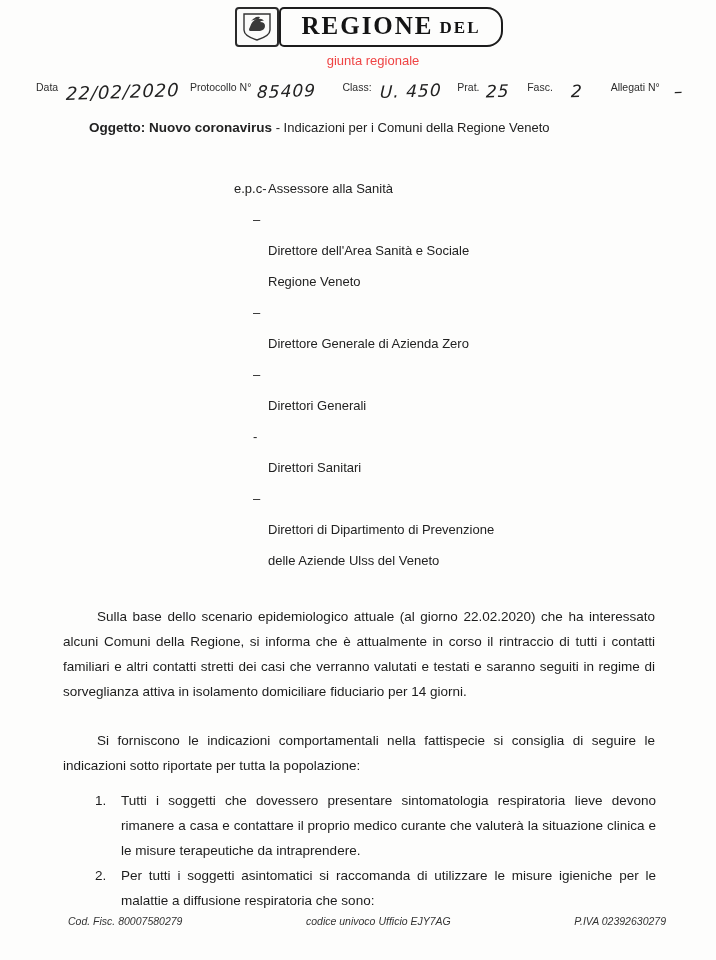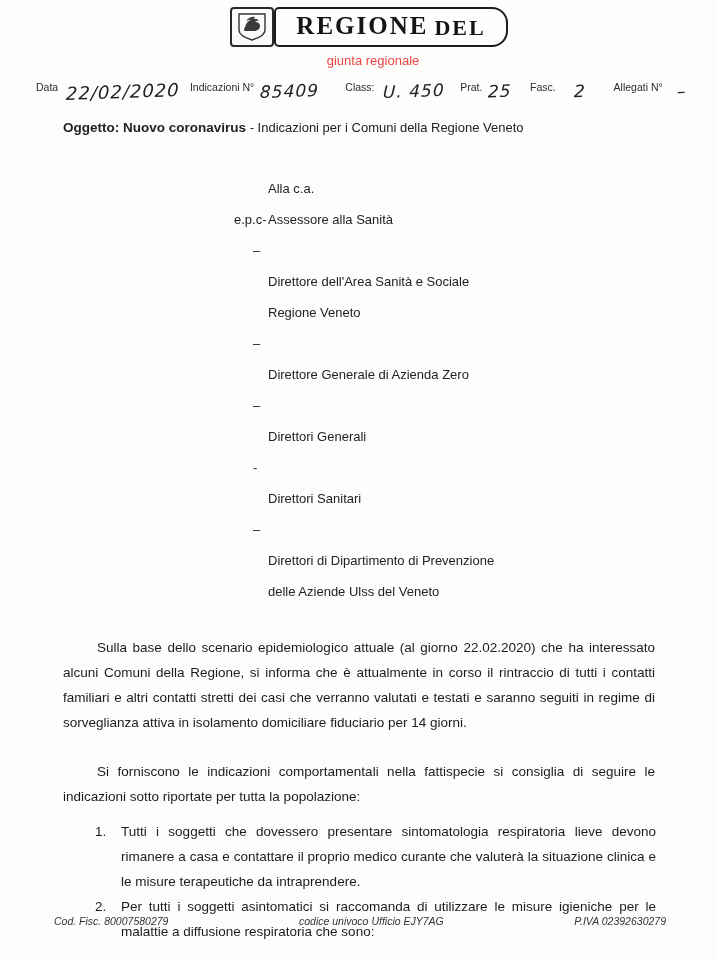--- a/index.html
+++ b/index.html
@@ -10,49 +10,49 @@
   }
   
   .header-row{display:flex;justify-content:center;align-items:stretch;padding-top:7px;margin-left:22px;}
   .crest-box{width:40px;height:36px;border:2px solid #2a2a2a;border-radius:4px;display:flex;align-items:center;justify-content:center;background:#fbfbfa;}
   .title-box{
     border:2.5px solid #1c1c1c;border-radius:5px 16px 16px 5px;
     padding:1px 20px 3px 20px;display:flex;align-items:center;gap:6px;
     font-family:"Liberation Serif",serif;font-weight:600;letter-spacing:2px;color:#141414;
   }
   .title-big{font-size:25px;}
-  .title-small{font-size:22px;align-self:center;padding-top:3px;}
+  .title-small{font-size:17px;align-self:center;padding-top:3px;}
   .giunta{text-align:center;font-size:13px;margin-top:6px;margin-left:30px;color:#ef4444;}
   
   .proto-row{display:flex;align-items:flex-start;margin:13px 18px 0 36px;font-size:10.5px;color:#2d2d2d;white-space:nowrap;}
   .proto-row .lbl{flex:none;}
   .hand{
     font-family:"DejaVu Sans",sans-serif;font-style:italic;font-size:17px;color:#222;
     transform:rotate(-2deg) skewX(-4deg);display:inline-block;letter-spacing:1px;white-space:nowrap;
   }
   .sp{display:inline-block;}
   
-  .oggetto{margin:18px 60px 0 63px;font-size:13px;color:#222;}
+  .oggetto{margin:18px 60px 0 89px;font-size:13px;color:#222;}
   .oggetto .b{font-weight:700;font-size:13.5px;}
   
   .recipients{margin-top:38px;margin-left:230px;font-size:13px;line-height:31px;color:#222;width:430px;}
   .rcpt-plain{padding-left:38px;}
   .rcpt-epc{position:relative;padding-left:38px;}
   .rcpt-epc .epc-lbl{position:absolute;left:4px;}
   .rcpt-item{position:relative;padding-left:38px;white-space:pre-line;}
   .rcpt-item .dash{position:absolute;left:23px;top:0;}
   
   .para{margin:28px 61px 0 63px;font-size:13.5px;line-height:25px;text-align:justify;text-indent:34px;color:#1c1c1c;}
   .para2{margin-top:24px;}
   .numlist{margin:10px 60px 0 95px;}
   .numitem{display:flex;font-size:13.5px;line-height:25px;color:#1c1c1c;}
   .numitem .num{flex:none;width:26px;}
   .numitem .ntext{text-align:justify;}
   .bottom-row{
-    position:absolute;bottom:33px;left:54px;right:50px;display:flex;justify-content:space-between;
+    position:absolute;bottom:33px;left:68px;right:50px;display:flex;justify-content:space-between;
     font-size:10.5px;font-style:italic;color:#333;
   }
 </style>
 </head>
 <body>
 
 <div class="page">
 
   <div class="header-row">
     <div class="crest-box">
@@ -67,21 +67,21 @@
       <span class="title-small">DEL</span>
     </div>
   </div>
   <div class="giunta">giunta regionale</div>
 
   <div class="proto-row">
     <span class="lbl">Data</span>
     <span class="sp" style="width:8px"></span>
     <span class="hand" style="font-size:18px">22/02/2020</span>
     <span class="sp" style="width:10px"></span>
-    <span class="lbl">Indicazioni N°</span>
+    <span class="lbl">Protocollo N°</span>
     <span class="sp" style="width:6px"></span>
     <span class="hand">85409</span>
     <span class="sp" style="width:26px"></span>
     <span class="lbl">Class:</span>
     <span class="sp" style="width:8px"></span>
     <span class="hand">U. 450</span>
     <span class="sp" style="width:16px"></span>
     <span class="lbl">Prat.</span>
     <span class="sp" style="width:6px"></span>
     <span class="hand">25</span>
@@ -93,21 +93,20 @@
     <span class="lbl">Allegati N°</span>
     <span class="sp" style="width:14px"></span>
     <span class="hand">–</span>
   </div>
 
   <div class="oggetto">
     <span class="b">Oggetto: Nuovo coronavirus</span><span> - Indicazioni per i Comuni della Regione Veneto</span>
   </div>
 
   <div class="recipients">
-    <div class="rcpt-plain">Alla c.a.</div>
     <div class="rcpt-epc">
       <span class="epc-lbl">e.p.c-</span>
       <span>Assessore alla Sanità</span>
     </div>
     <div class="rcpt-item">
       <span class="dash">–</span><span>Direttore dell'Area Sanità e Sociale
 Regione Veneto</span>
     </div>
     <div class="rcpt-item">
       <span class="dash">–</span><span>Direttore Generale di Azienda Zero</span>

